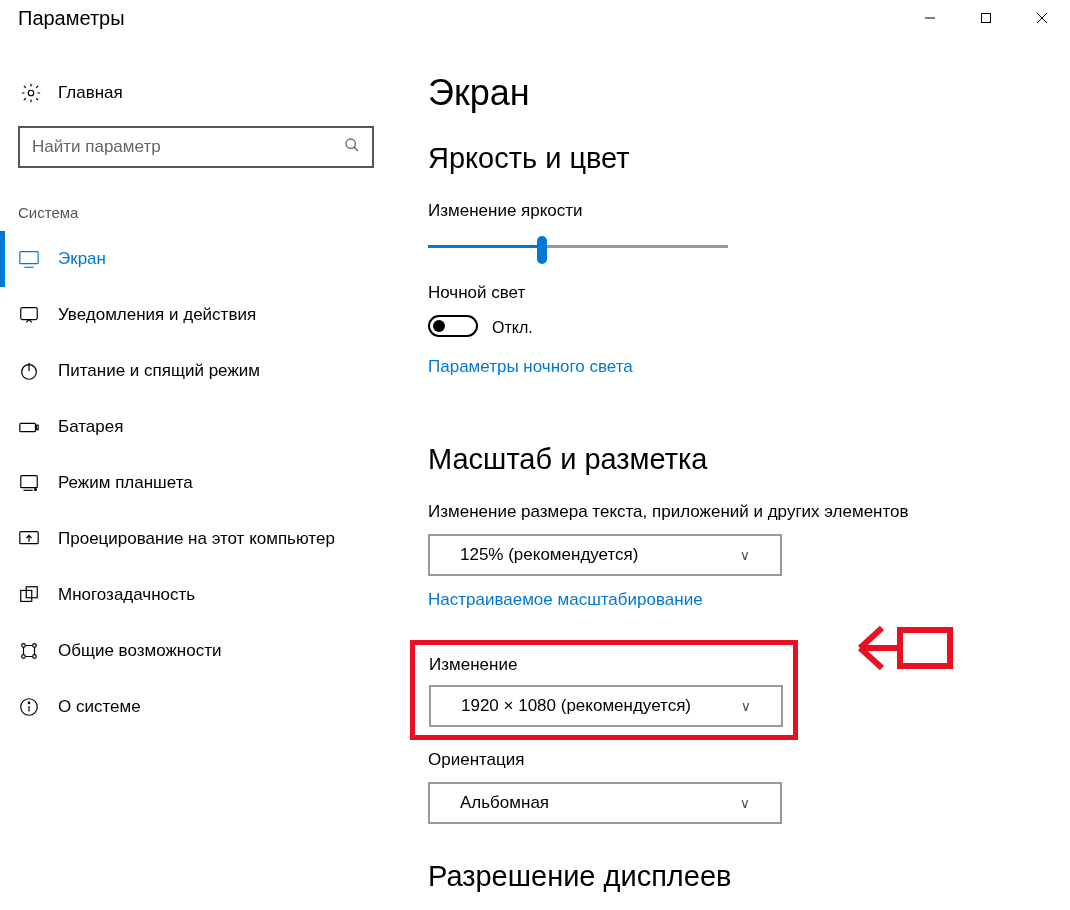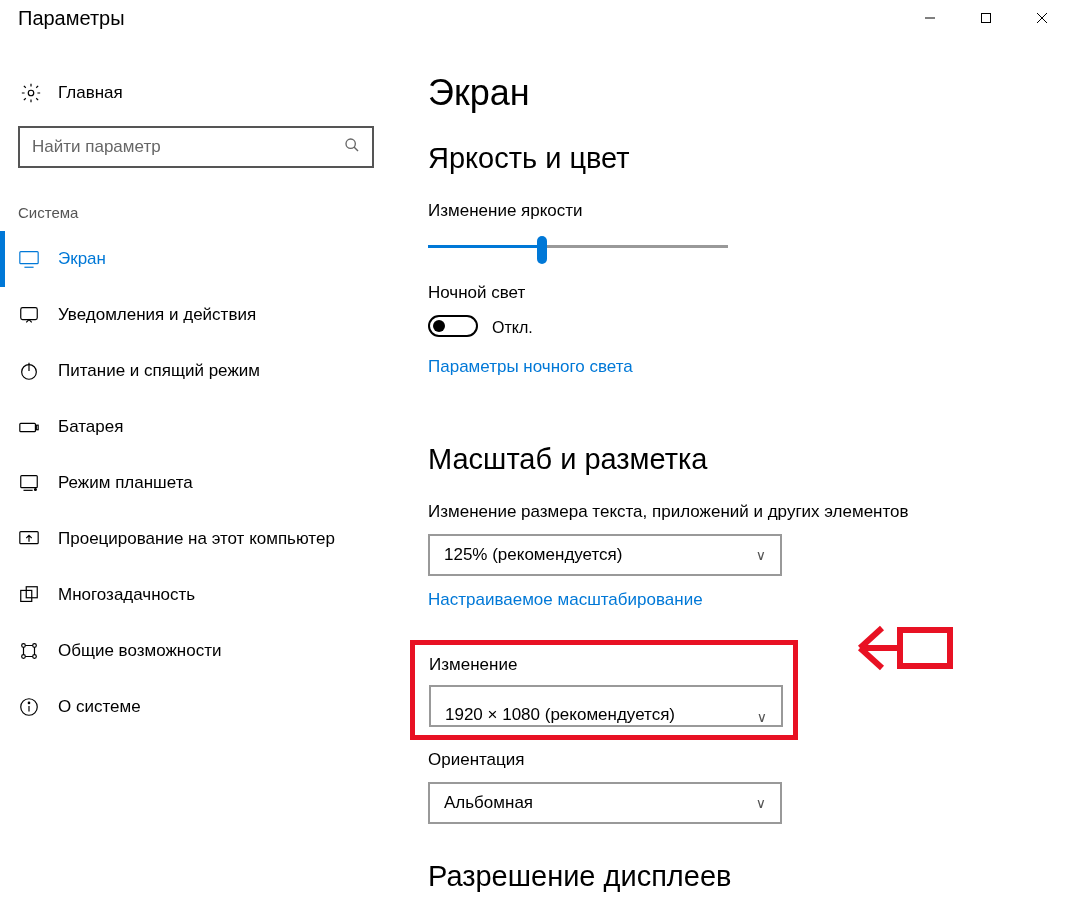--- a/index.html
+++ b/index.html
@@ -179,33 +179,33 @@
     display: inline-block;
   }
   .section-gap { margin-top: 36px; }
   .select-box {
     width: 354px;
     height: 42px;
     border: 2px solid #999;
     display: flex;
     align-items: center;
     justify-content: space-between;
-    padding: 0 14px;
+    padding: 0 30px;
     font-size: 17px;
     margin-bottom: 14px;
   }
   .chev { font-size: 14px; color: #555; }
   .highlight-box {
     border: 5px solid #e81123;
     padding: 10px 14px 8px 14px;
     margin: 0 0 10px -18px;
     width: 388px;
   }
   .highlight-box .field-label { margin-bottom: 10px; }
-  .highlight-box .select-box { margin-bottom: 0; align-items: flex-end; }
+  .highlight-box .select-box { margin-bottom: 0; }
   .arrow-annot {
     position: absolute;
     left: 840px;
     top: 608px;
   }
   .arrow-annot svg { stroke: #e81123; fill: none; stroke-width: 6; }
 </style>
 </head>
 <body>
 

